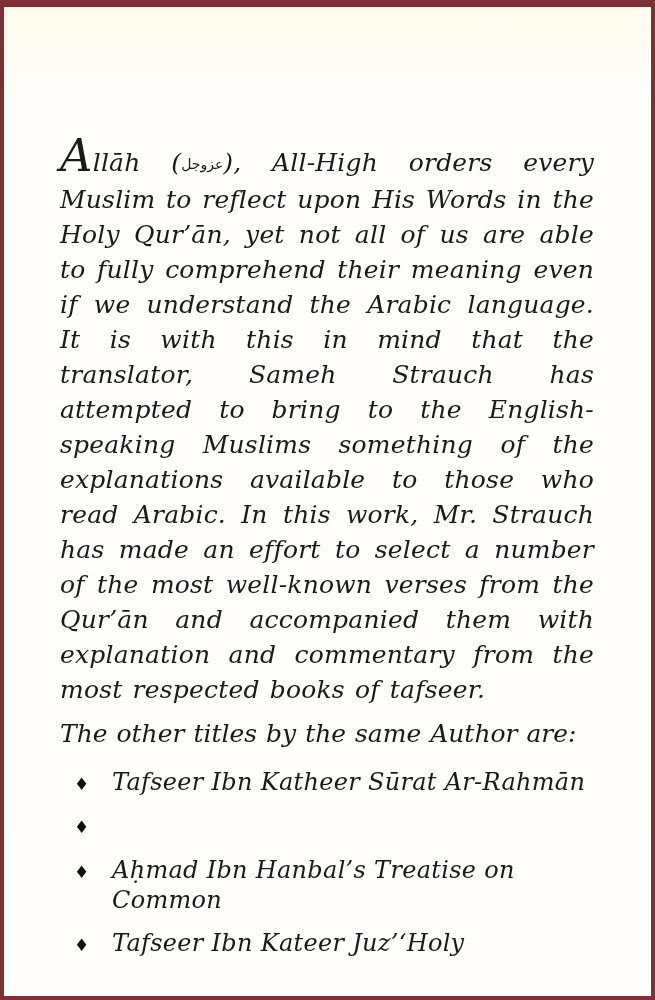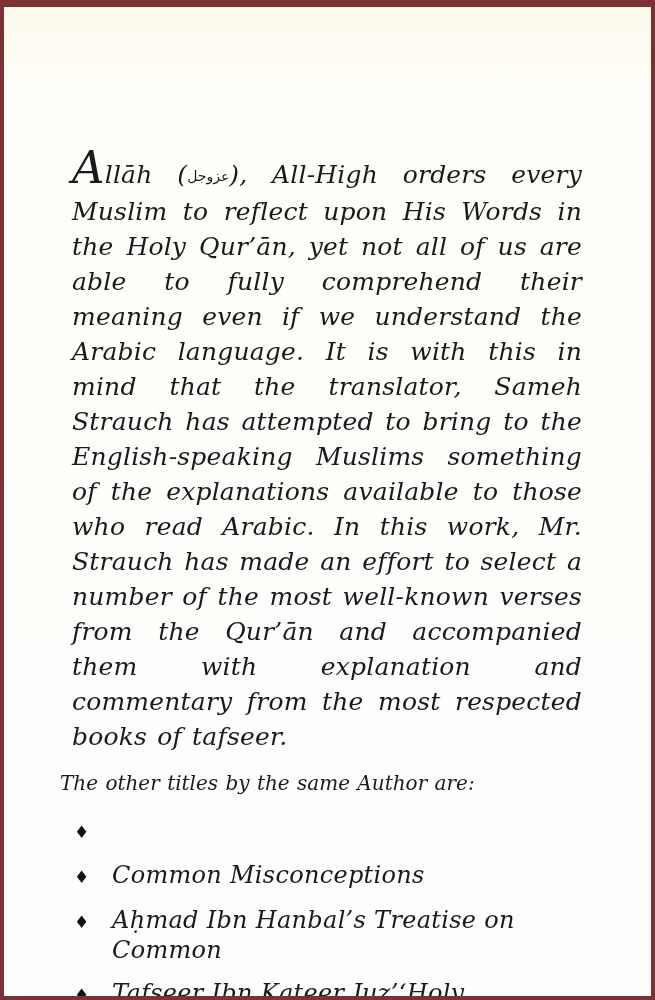--- a/index.html
+++ b/index.html
@@ -18,40 +18,40 @@
     background: linear-gradient(180deg, #fdfaed 0%, #fffefb 10%, #fffefc 100%);
     font-family: "DejaVu Serif", "Liberation Serif", serif;
     font-style: italic;
     color: #1a1a1a;
     overflow: hidden;
   }
   .content {
     padding: 138px 57px 0 56px;
   }
   .body-text {
-    margin: 12px;
+    margin: 0;
     font-size: 25px;
     line-height: 35px;
     text-align: justify;
     word-spacing: 2px;
     letter-spacing: 0.2px;
   }
   .dropcap {
     font-size: 45px;
     line-height: 0;
   }
   .honorific {
     font-style: normal;
     font-family: "DejaVu Sans", sans-serif;
     font-size: 14px;
     vertical-align: 2px;
   }
   .list-intro {
     margin: 9px 0 0 0;
-    font-size: 20px;
+    font-size: 25px;
     line-height: 35px;
     word-spacing: 1px;
   }
   .titles {
     list-style: none;
     margin: 16px 0 0 0;
     padding: 0;
     font-size: 24px;
   }
   .titles li {
@@ -78,24 +78,24 @@
 <div class="page">
   <div class="content">
 
     <p class="body-text"><span class="dropcap">A</span><span>llāh (</span><span class="honorific">عزوجل</span><span>), All-High orders every Muslim to reflect upon His Words in the Holy Qur’ān, yet not all of us are able to fully comprehend their meaning even if we understand the Arabic language. It is with this in mind that the translator, Sameh Strauch has attempted to bring to the English-speaking Muslims something of the explanations available to those who read Arabic. In this work, Mr. Strauch has made an effort to select a number of the most well-known verses from the Qur’ān and accompanied them with explanation and commentary from the most respected books of tafseer.</span></p>
 
     <p class="list-intro">The other titles by the same Author are:</p>
 
     <ul class="titles">
       <li>
         <span class="bullet">♦</span>
+        <span class="title-text">Tafseer Ibn Katheer Sūrat Ar-Rahmān</span>
       </li>
       <li>
         <span class="bullet">♦</span>
-        <span class="title-text">Common Misconceptions</span>
       </li>
       <li>
         <span class="bullet">♦</span>
         <span class="title-text">Aḥmad Ibn Hanbal’s Treatise on Common</span>
       </li>
       <li>
         <span class="bullet">♦</span>
         <span class="title-text">Tafseer Ibn Kateer Juz’‘Holy</span>
       </li>
     </ul>

